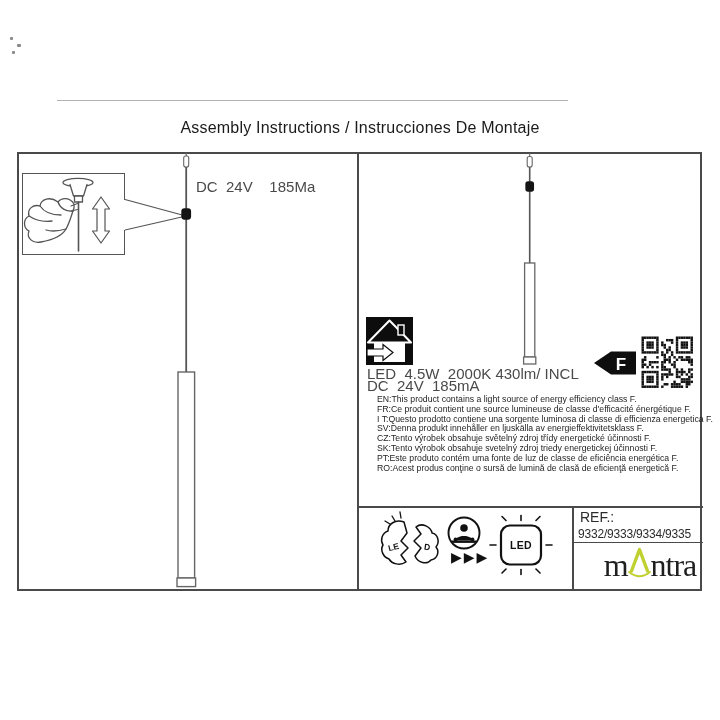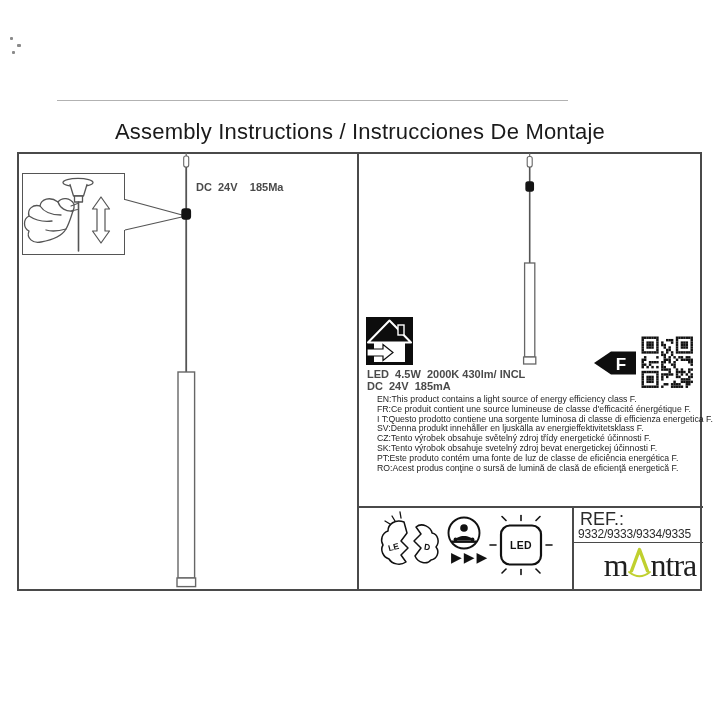--- a/index.html
+++ b/index.html
@@ -4,40 +4,40 @@
 <style>
   html,body{margin:0;padding:0;}
   body{
     width:720px;height:720px;background:#ffffff;position:relative;overflow:hidden;
     font-family:"Liberation Sans","DejaVu Sans",sans-serif;color:#222;
   }
   .abs{position:absolute;}
   .hline,.vline{background:#4a4a4a;}
   #page-title{
     left:0;top:119px;width:720px;text-align:center;
-    font-size:22px;font-weight:400;color:#1a1a1a;letter-spacing:0.2px;
+    font-size:16px;font-weight:400;color:#1a1a1a;letter-spacing:0.2px;
   }
   #main-frame{
     left:17px;top:152px;width:685px;height:439px;
     border:2px solid #4a4a4a;box-sizing:border-box;background:transparent;
   }
   #panel-divider{left:357px;top:152px;width:2px;height:439px;}
   #callout-box{
     left:22px;top:173px;width:103px;height:82px;
     border:1.4px solid #555;box-sizing:border-box;background:#fff;
   }
-  .spec{font-size:11px;color:#4a4a4a;white-space:pre;line-height:12px;font-weight:bold;}
+  .spec{font-size:15px;color:#4a4a4a;white-space:pre;line-height:12px;}
   #left-spec{left:196px;top:181px;}
   #right-specs{left:367px;top:368px;}
   #languages{left:377px;top:395px;}
   .lang-line{font-size:8.7px;line-height:9.8px;color:#242424;white-space:nowrap;}
   #footer-top-line{left:358px;top:506px;width:345px;height:1.5px;}
   #footer-vline{left:572px;top:506px;width:1.5px;height:85px;}
   #ref-divider{left:573px;top:542px;width:130px;height:1.4px;}
-  #ref-label{left:580px;top:509px;font-size:18px;color:#2b2b2b;}
+  #ref-label{left:580px;top:509px;font-size:14px;color:#2b2b2b;}
   #ref-numbers{left:578px;top:527px;font-size:12px;color:#2b2b2b;letter-spacing:-0.2px;white-space:nowrap;}
   #brand{
     left:573px;top:546px;width:130px;text-align:center;
     font-family:"Liberation Serif","DejaVu Serif",serif;
     font-size:32px;color:#1f1f1f;letter-spacing:-1px;line-height:38px;margin-left:12px;
   }
   #brand svg{vertical-align:-6px;}
   #replace-arrows{
     left:451px;top:549px;font-family:"DejaVu Sans",sans-serif;
     font-size:14px;letter-spacing:2px;color:#111;
@@ -67,21 +67,21 @@
   <div class="spec">LED  4.5W  2000K 430lm/ INCL</div>
   <div class="spec">DC  24V  185mA</div>
 </div>
 
 <div class="abs" id="languages">
     <div class="lang-line">EN:This product contains a light source of energy efficiency class F.</div>
     <div class="lang-line">FR:Ce produit contient une source lumineuse de classe d'efficacité énergétique F.</div>
     <div class="lang-line">I T:Questo prodotto contiene una sorgente luminosa di classe di efficienza energetica F.</div>
     <div class="lang-line">SV:Denna produkt innehåller en ljuskälla av energieffektivitetsklass F.</div>
     <div class="lang-line">CZ:Tento výrobek obsahuje světelný zdroj třídy energetické účinnosti F.</div>
-    <div class="lang-line">SK:Tento výrobok obsahuje svetelný zdroj bevat energetickej účinnosti F.</div>
+    <div class="lang-line">SK:Tento výrobok obsahuje svetelný zdroj triedy energetickej účinnosti F.</div>
     <div class="lang-line">PT:Este produto contém uma fonte de luz de classe de eficiência energética F.</div>
     <div class="lang-line">RO:Acest produs conţine o sursă de lumină de clasă de eficienţă energetică F.</div>
   </div>
 
 <div class="abs hline" id="footer-top-line"></div>
 <div class="abs vline" id="footer-vline"></div>
 <div class="abs hline" id="ref-divider"></div>
 
 <div class="abs" id="ref-label">REF.:</div>
 <div class="abs" id="ref-numbers">9332/9333/9334/9335</div>

